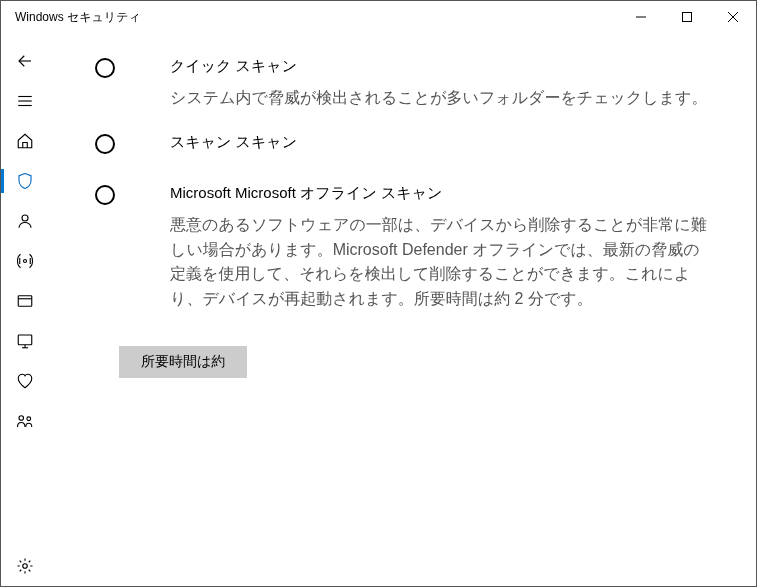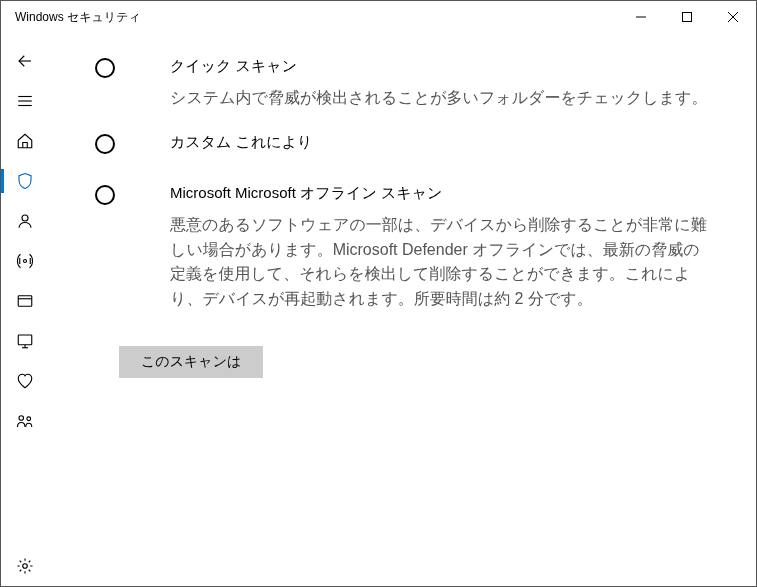--- a/index.html
+++ b/index.html
@@ -236,28 +236,28 @@
       <div class="opt-body">
         <div class="opt-title">クイック スキャン</div>
         <div class="opt-desc">システム内で脅威が検出されることが多いフォルダーをチェックします。</div>
       </div>
     </div>
 
 
     <div class="opt">
       <div class="radio"></div>
       <div class="opt-body">
-        <div class="opt-title">カスタム これにより</div>
+        <div class="opt-title">スキャン スキャン</div>
       </div>
     </div>
 
     <div class="opt">
       <div class="radio"></div>
       <div class="opt-body">
         <div class="opt-title">Microsoft Microsoft オフライン スキャン</div>
         <div class="opt-desc">悪意のあるソフトウェアの一部は、デバイスから削除することが非常に難しい場合があります。Microsoft Defender オフラインでは、最新の脅威の定義を使用して、それらを検出して削除することができます。これにより、デバイスが再起動されます。所要時間は約 2 分です。</div>
       </div>
     </div>
 
-    <button class="scan-btn">このスキャンは</button>
+    <button class="scan-btn">所要時間は約</button>
 
   </div>
 </div>
 
 </body></html>

